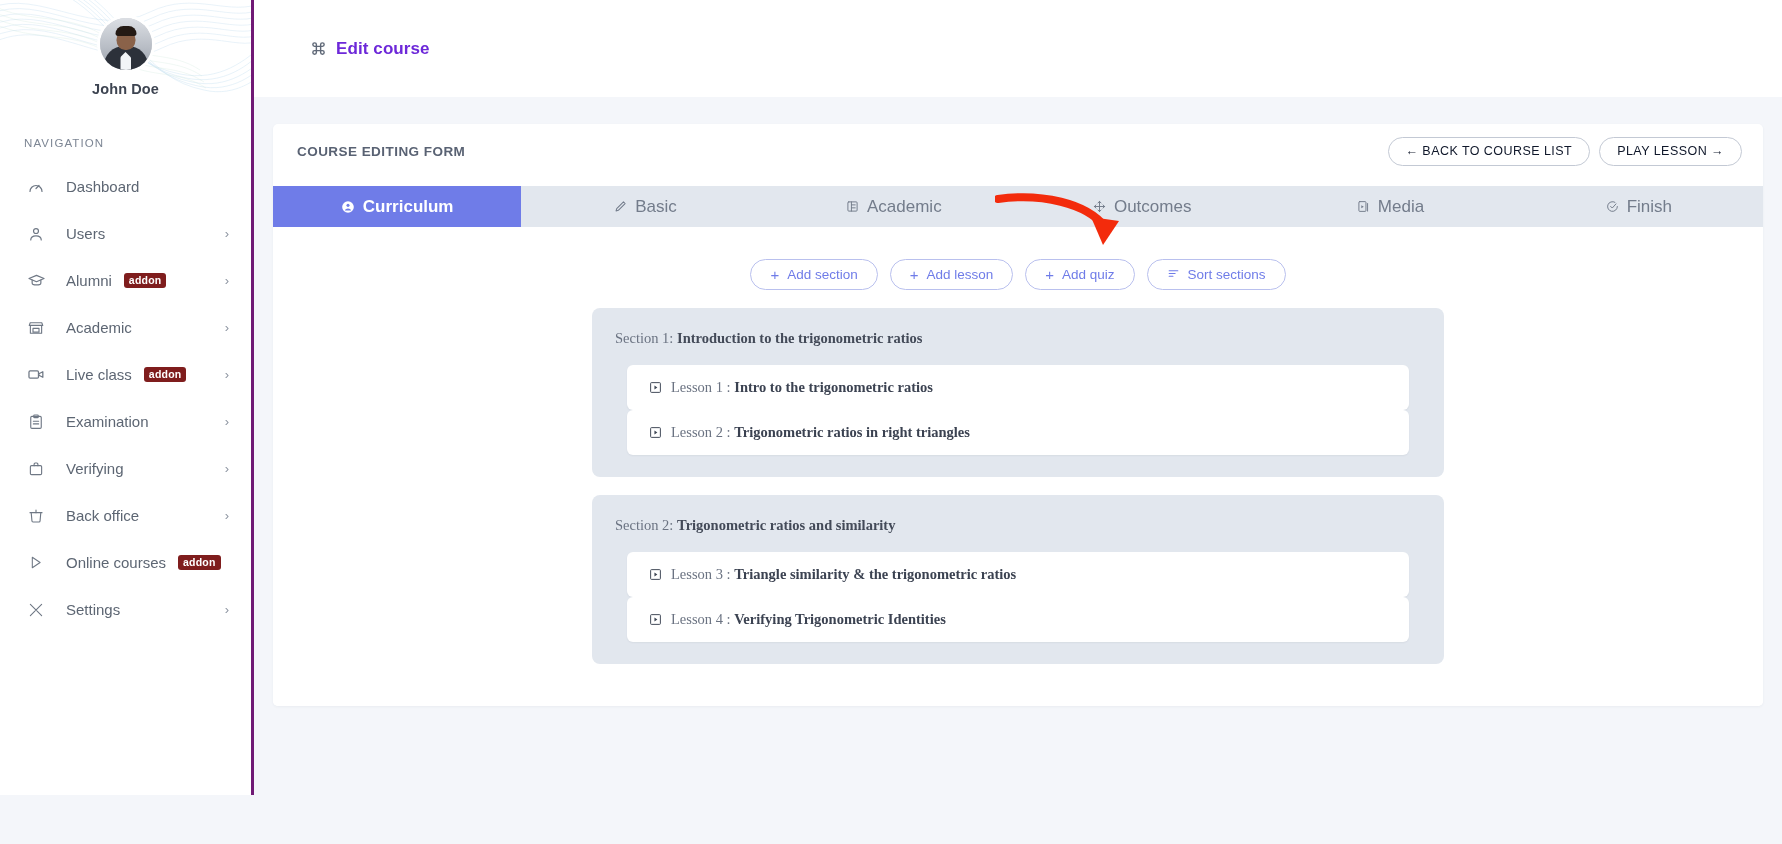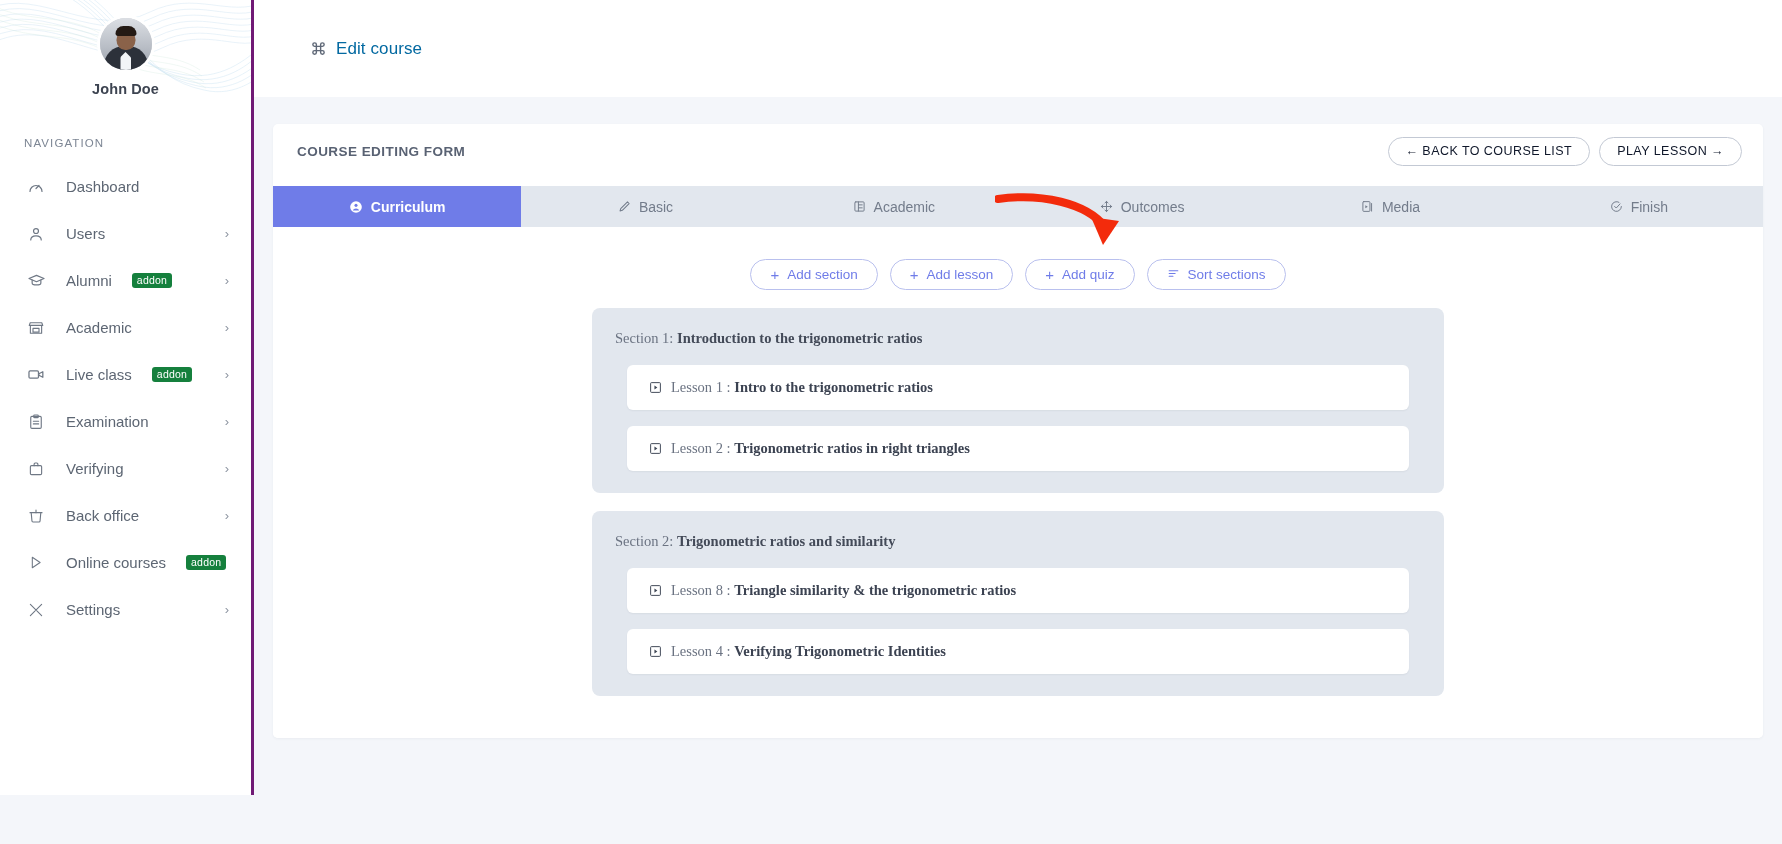--- a/index.html
+++ b/index.html
@@ -130,25 +130,25 @@
   .nav-icon svg { display: block; }
 
   .nav-text {
     margin-left: 17px;
     font-size: 15px;
     color: #5d6673;
     white-space: nowrap;
   }
 
   .addon-badge {
-    margin-left: 20px;
-    background: #15803d;
+    margin-left: 12px;
+    background: #7f1d1d;
     color: #ffffff;
     font-size: 10.5px;
-    font-weight: normal;
+    font-weight: bold;
     border-radius: 3px;
     padding: 2px 5px 2px 5px;
     line-height: 1.05;
     letter-spacing: .2px;
   }
 
   .nav-chevron {
     margin-left: auto;
     color: #8d95a1;
     font-size: 13px;
@@ -172,22 +172,22 @@
     padding-left: 56px;
   }
   .topbar-icon {
     color: #5f6877;
     display: flex;
     align-items: center;
     margin-right: 9px;
   }
   .topbar-title {
     font-size: 17px;
-    font-weight: normal;
-    color: #0369a1;
+    font-weight: bold;
+    color: #6d28d9;
     letter-spacing: .1px;
     text-align: center;
   }
 
   .content-pad {
     padding: 27px 19px 0 19px;
   }
 
   .card {
     background: #ffffff;
@@ -236,21 +236,21 @@
     display: flex;
     background: #e2e7ee;
     height: 41px;
   }
   .tab {
     flex: 1;
     display: flex;
     align-items: center;
     justify-content: center;
     gap: 8px;
-    font-size: 14px;
+    font-size: 17px;
     color: #737c8b;
     cursor: pointer;
     user-select: none;
   }
   .tab .tab-ico { display: flex; align-items: center; }
   .tab.active {
     background: #6f7ce8;
     color: #ffffff;
     font-weight: bold;
   }
@@ -301,21 +301,21 @@
   }
   .section-title b { color: #434a58; font-weight: bold; }
 
   .lesson-row {
     background: #ffffff;
     border-radius: 6px;
     height: 45px;
     display: flex;
     align-items: center;
     padding: 0 22px;
-    margin: 0 14px 16px 14px;
+    margin: 0 14px 0 14px;
     box-shadow: 0 1px 2px rgba(40,50,70,.06);
     cursor: pointer;
   }
   .lesson-row:last-child { margin-bottom: 0; text-align: right; }
   .lesson-ico {
     color: #3e4654;
     display: flex;
     align-items: center;
     margin-right: 9px;
   }
@@ -657,21 +657,21 @@
             </div>
 
             <div class="lesson-row">
               <span class="lesson-ico">
                 <svg width="13" height="13" viewBox="0 0 24 24" fill="none" stroke="currentColor" stroke-width="1.8">
                   <rect x="3" y="3" width="18" height="18" rx="1.5"></rect>
                   <path d="M10 8.5l5.5 3.5L10 15.5z" fill="currentColor" stroke="none"></path>
                 </svg>
               </span>
               <span class="lesson-text">
-                <span>Lesson 8 :</span>
+                <span>Lesson 3 :</span>
                 <b>Triangle similarity &amp; the trigonometric ratios</b>
               </span>
             </div>
 
             <div class="lesson-row">
               <span class="lesson-ico">
                 <svg width="13" height="13" viewBox="0 0 24 24" fill="none" stroke="currentColor" stroke-width="1.8">
                   <rect x="3" y="3" width="18" height="18" rx="1.5"></rect>
                   <path d="M10 8.5l5.5 3.5L10 15.5z" fill="currentColor" stroke="none"></path>
                 </svg>

